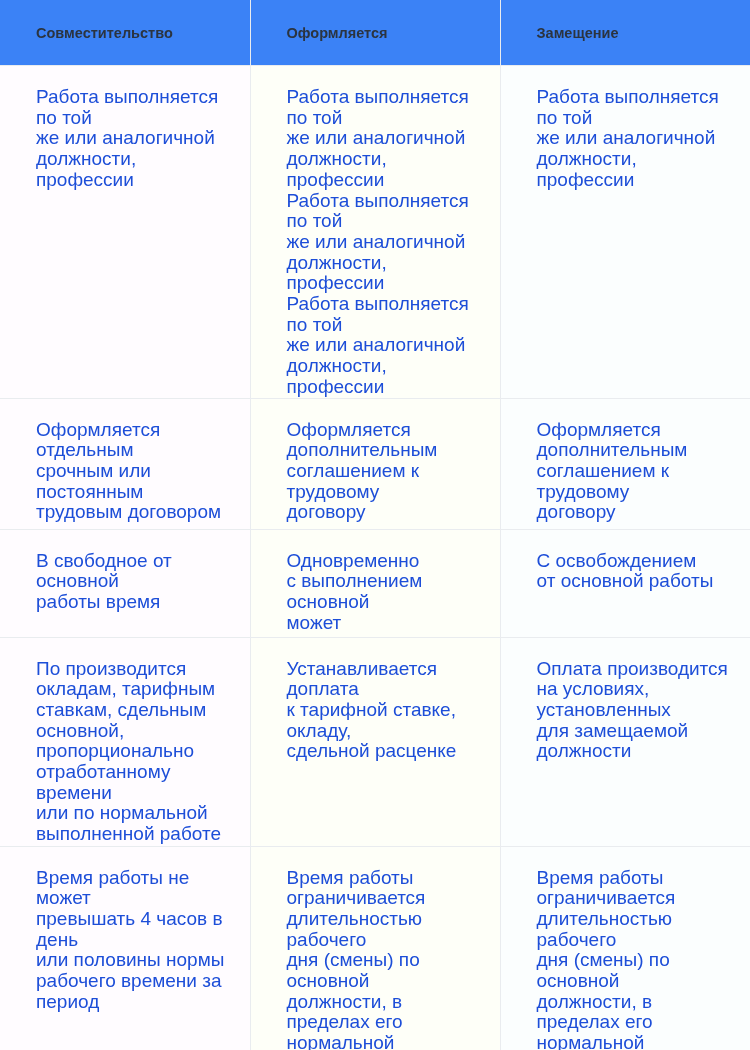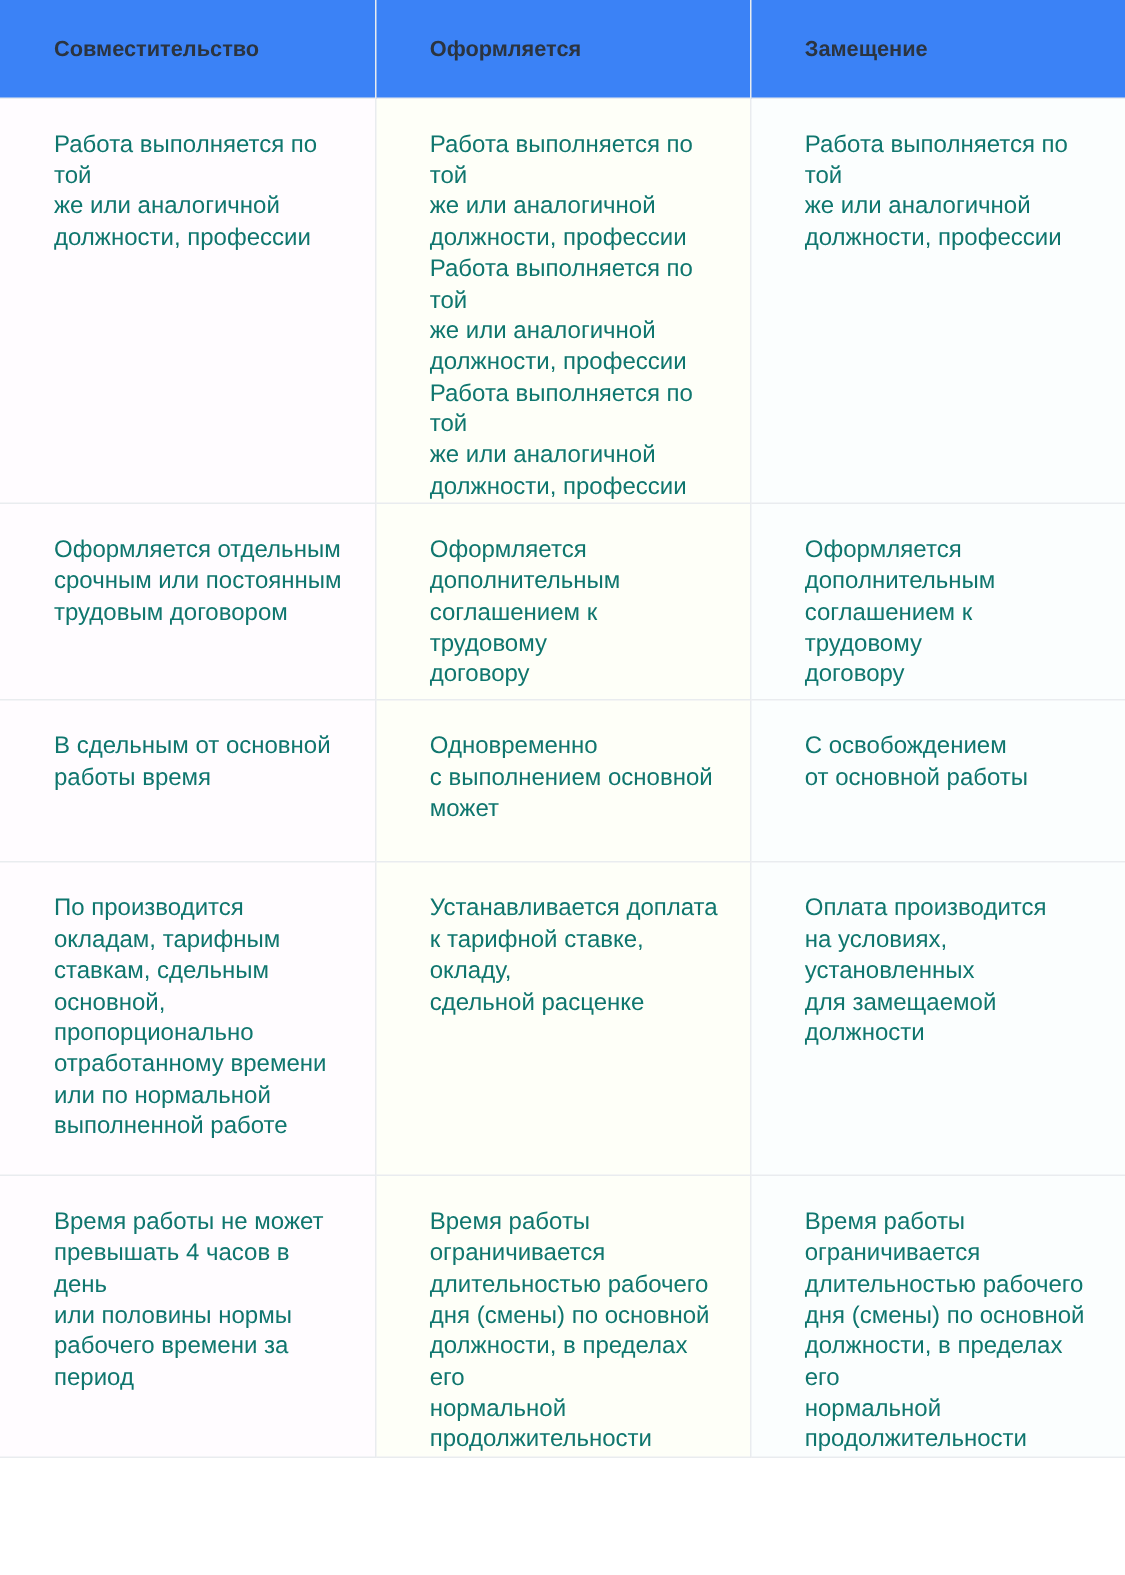--- a/index.html
+++ b/index.html
@@ -1,21 +1,21 @@
 <!DOCTYPE html>
 <html><head>
 <meta charset="utf-8">
 <style>
   html, body { margin: 0; padding: 0; background: #ffffff; }
   body { width: 750px; height: 1050px; overflow: hidden; font-family: "Liberation Sans", sans-serif; }
   table { border-collapse: collapse; width: 750px; table-layout: fixed; }
   col.c1 { width: 250px; } col.c2 { width: 250px; } col.c3 { width: 250px; }
   th, td { border: 1px solid #e9ecef; vertical-align: top; text-align: left; padding: 0 20px 0 36px; }
   th { height: 65px; background: #3b82f6; font-size: 14.5px; font-weight: bold; color: #2b3440; vertical-align: middle; }
-  td { font-size: 16px; line-height: 20.7px; color: #0f766e; padding-top: 21px; }
+  td { font-size: 19px; line-height: 20.7px; color: #1d4ed8; padding-top: 21px; }
   td.col1 { background: #fffcff; }
   td.col2 { background: #fefff8; }
   td.col3 { background: #fbfefe; }
   th:first-child, td:first-child { border-left: none; }
   th:last-child, td:last-child { border-right: none; }
   th { border-top: none; }
   .line { display: block; }
 </style>
 </head>
 <body>
@@ -71,21 +71,21 @@
         </td>
         <td class="col3">
           <span class="line">Оформляется</span>
           <span class="line">дополнительным</span>
           <span class="line">соглашением к трудовому</span>
           <span class="line">договору</span>
         </td>
       </tr>
       <tr style="height: 108px;">
         <td class="col1">
-          <span class="line">В сдельным от основной</span>
+          <span class="line">В свободное от основной</span>
           <span class="line">работы время</span>
         </td>
         <td class="col2">
           <span class="line">Одновременно</span>
           <span class="line">с выполнением основной</span>
           <span class="line">может</span>
         </td>
         <td class="col3">
           <span class="line">С освобождением</span>
           <span class="line">от основной работы</span>

